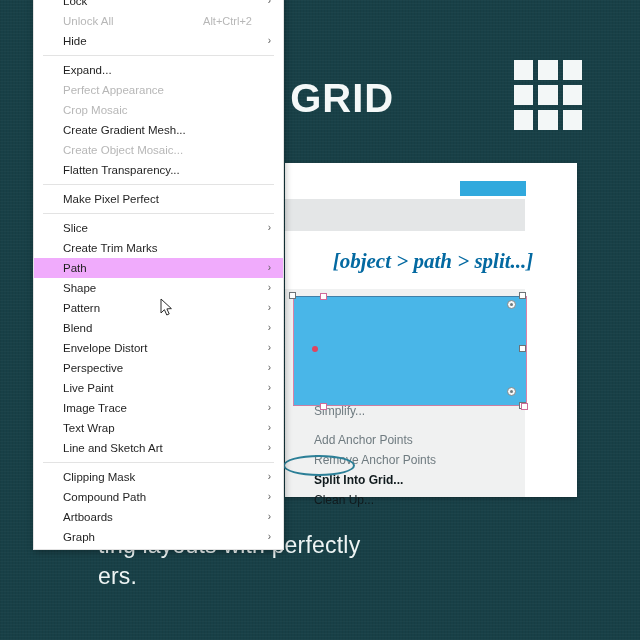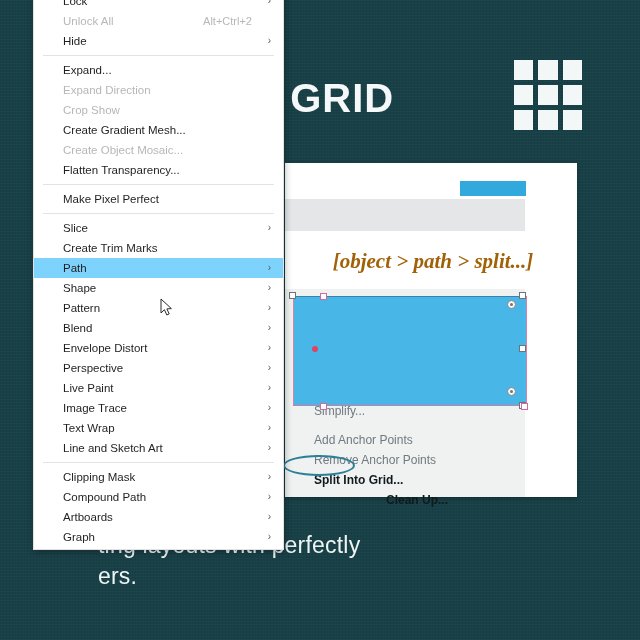--- a/index.html
+++ b/index.html
@@ -91,21 +91,21 @@
   .shot-formula {
     position: absolute;
     left: 6px;
     top: 86px;
     width: 284px;
     text-align: center;
     font-family: "Liberation Serif", serif;
     font-style: italic;
     font-weight: bold;
     font-size: 21px;
-    color: #a16207;
+    color: #0369a1;
     white-space: nowrap;
   }
   .shot-lower {
     position: absolute;
     left: 0;
     top: 126px;
     width: 240px;
     height: 208px;
     background: #f0f1f1;
   }
@@ -224,21 +224,21 @@
   .mi {
     position: relative;
     height: 20px;
     line-height: 20px;
     padding-left: 29px;
     white-space: nowrap;
     color: #1f1f1f;
   }
   .mi.dim { color: #b7b7b7; }
   .mi.hl {
-    background: #7dd3fc;
+    background: #f0abfc;
     color: #1f1f1f;
   }
   .mi .shortcut {
     position: absolute;
     right: 31px;
     top: 0;
     color: #5c5c5c;
     font-size: 11px;
   }
   .mi.dim .shortcut { color: #b7b7b7; margin-left: 8px; }
@@ -301,21 +301,21 @@
       <div class="srow">Average...<span class="shk">Alt+Ctrl+J</span></div>
       <div class="srow sep"></div>
       <div class="srow">Outline Stroke</div>
       <div class="srow">Offset Path...</div>
       <div class="srow">Reverse Path Direction</div>
       <div class="srow">Simplify...</div>
       <div class="srow sep"></div>
       <div class="srow">Add Anchor Points</div>
       <div class="srow">Remove Anchor Points</div>
       <div class="srow" style="color: rgb(16, 26, 29); font-weight: bold;">Split Into Grid...</div>
-      <div class="srow" style="color: rgb(16, 26, 29); font-weight: bold; text-align: center;">Clean Up...</div>
+      <div class="srow" style="color: rgb(16, 26, 29); font-weight: normal;">Clean Up...</div>
     </div>
 
   <div class="sel-rect">
     <div class="ol-top"></div>
     <div class="ol-bottom"></div>
   </div>
   <div class="handle" style="left:289px; top:292px;"></div>
   <div class="handle" style="left:519px; top:292px;"></div>
   <div class="handle" style="left:519px; top:345px;"></div>
   <div class="handle" style="left:519px; top:402px;"></div>
@@ -327,22 +327,22 @@
   <div class="red-dot" style="left:312px; top:346px;"></div>
 
   <div class="annotation-ellipse"></div>
 
   <div class="ctxmenu" id="ctxmenu-host">
       <div class="mi">Lock<span class="arrow">›</span></div>
       <div class="mi dim">Unlock All<span class="shortcut">Alt+Ctrl+2</span></div>
       <div class="mi">Hide<span class="arrow">›</span></div>
       <div class="msep"></div>
       <div class="mi">Expand...</div>
-      <div class="mi dim">Expand Direction</div>
-      <div class="mi dim">Crop Show</div>
+      <div class="mi dim">Perfect Appearance</div>
+      <div class="mi dim">Crop Mosaic</div>
       <div class="mi">Create Gradient Mesh...</div>
       <div class="mi dim">Create Object Mosaic...</div>
       <div class="mi">Flatten Transparency...</div>
       <div class="msep"></div>
       <div class="mi">Make Pixel Perfect</div>
       <div class="msep"></div>
       <div class="mi">Slice<span class="arrow">›</span></div>
       <div class="mi">Create Trim Marks</div>
       <div class="mi hl">Path<span class="arrow">›</span></div>
       <div class="mi">Shape<span class="arrow">›</span></div>

